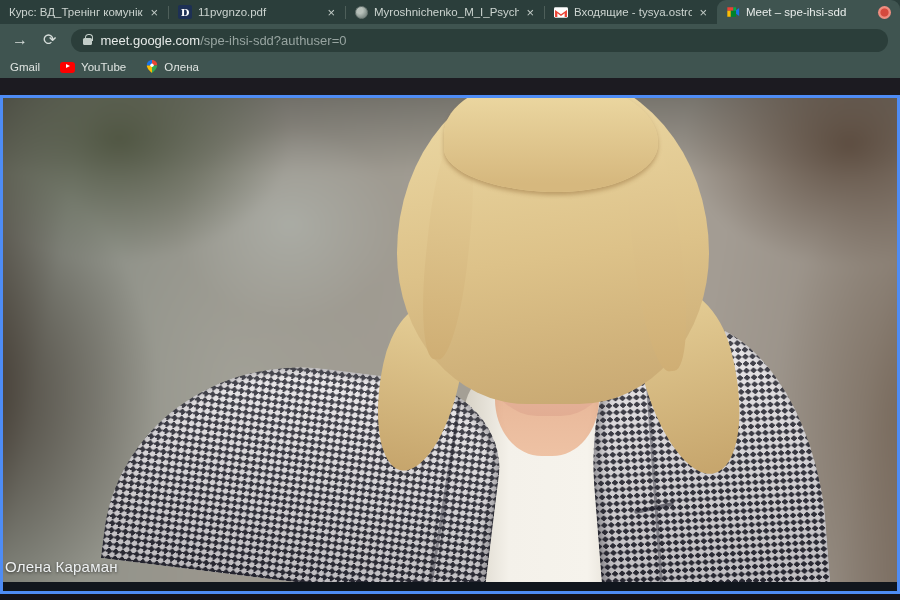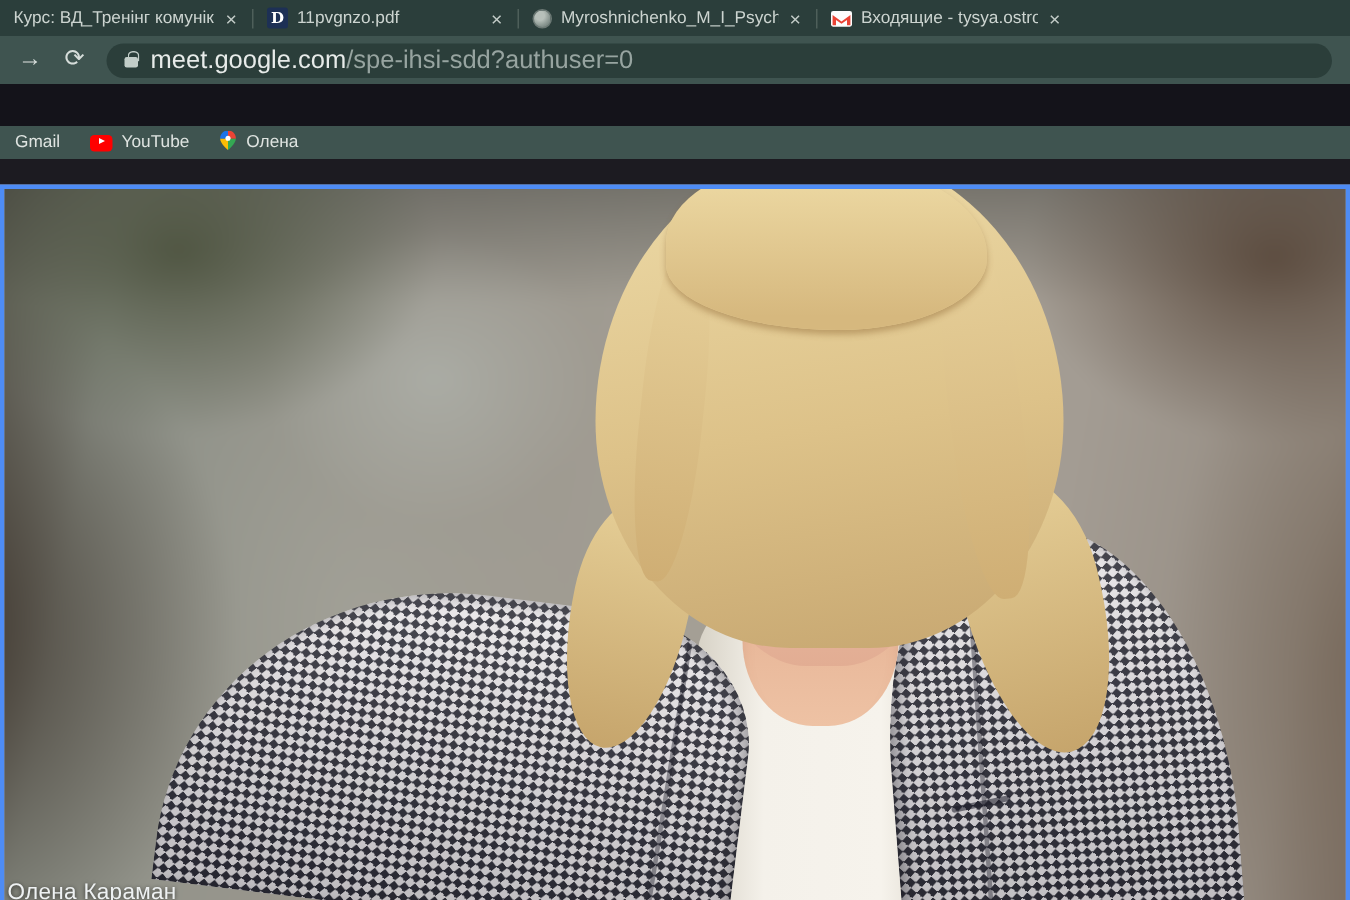--- a/index.html
+++ b/index.html
@@ -22,30 +22,30 @@
   .fav-globe { width:13px; height:13px; border-radius:50%;
                background:radial-gradient(circle at 36% 32%, #b7c0ba 0 3px, #828f8a 70%);
                border:1px solid #6c7975; }
   .recdot { width:13px; height:13px; border-radius:50%; flex:none; margin-left:auto;
             background:radial-gradient(circle at 50% 50%, #d5493d 0 3.6px, #ef8d80 4.6px); }
 
   
   .toolbar { display:flex; align-items:center; height:32px; background:#3f5450; padding:0 12px; gap:15px; }
   .navbtn { color:#d6ddda; font-size:16px; line-height:1; flex:none; }
   .omnibox { flex:1; display:flex; align-items:center; gap:8px; height:23px; border-radius:12px;
-             background:#2b3e3a; padding:0 12px; font-size:17px; overflow:hidden; white-space:nowrap; }
+             background:#2b3e3a; padding:0 12px; font-size:13px; overflow:hidden; white-space:nowrap; }
   .lock { width:9px; height:7px; background:#c2cdc8; border-radius:1.5px; position:relative; margin-top:3px; flex:none; }
   .lock::before { content:""; position:absolute; left:1.2px; top:-4.5px; width:6.5px; height:6px;
                   border:1.6px solid #c2cdc8; border-bottom:none; border-radius:3.5px 3.5px 0 0; }
   .url-host { color:#e7ebe9; }
   .url-path { color:#97a4a0; }
 
   
   .bookmarks { display:flex; align-items:center; height:22px; background:#3f5450; padding:0 10px; gap:20px;
-               font-size:11.5px; color:#dfe4e1;margin-top:28px; }
+               font-size:11.5px; color:#dfe4e1; }
   .bm { display:flex; align-items:center; gap:6px; }
   .yt-ic { width:15px; height:11px; background:#f00; border-radius:3px; position:relative; flex:none; }
   .yt-ic::after { content:""; position:absolute; left:5.5px; top:2.8px; border-left:4.5px solid #fff;
                   border-top:2.7px solid transparent; border-bottom:2.7px solid transparent; }
 
   
   .page-gap-top { height:17px; background:#1c1b21; }
   .page-gap-bottom { height:6px; background:#14131a; }
 
   .video-frame { position:relative; width:900px; height:499px; border:3px solid #4e8cf5;
@@ -178,20 +178,33 @@
       <span class="fav">
         <svg width="14" height="11" viewBox="0 0 16 12">
           <rect width="16" height="12" rx="1.6" fill="#fdfdfd"></rect>
           <path d="M1.2 11V3.2L8 8l6.8-4.8V11h-2.6V6.9L8 9.9 3.8 6.9V11z" fill="#ea4335"></path>
         </svg>
       </span>
       <span class="title">Входящие - tysya.ostrovska@gm</span>
       <span class="close">×</span>
     </div>
 
+    <div class="tab active" style="flex:1">
+      <span class="fav">
+        <svg width="14" height="14" viewBox="0 0 16 16">
+          <path fill="#ea4335" d="M1.5 2.5h7v4h-7z"></path>
+          <path fill="#fbbc04" d="M1.5 6.5h4v7h-4z"></path>
+          <path fill="#00832d" d="M5.5 6.5h6v7h-6z"></path>
+          <path fill="#00ac47" d="M8.5 2.5h3v4h-3z"></path>
+          <path fill="#1a73e8" d="M11.5 6l3.5-2.7v9.4L11.5 10z"></path>
+        </svg>
+      </span>
+      <span class="title">Meet – spe-ihsi-sdd</span>
+      <span class="recdot"></span>
+    </div>
   </div>
 
   <div class="toolbar">
     <span class="navbtn">→</span>
     <span class="navbtn">⟳</span>
     <div class="omnibox">
       <span class="lock"></span>
       <span><span class="url-host">meet.google.com</span><span class="url-path">/spe-ihsi-sdd?authuser=0</span></span>
     </div>
   </div>

